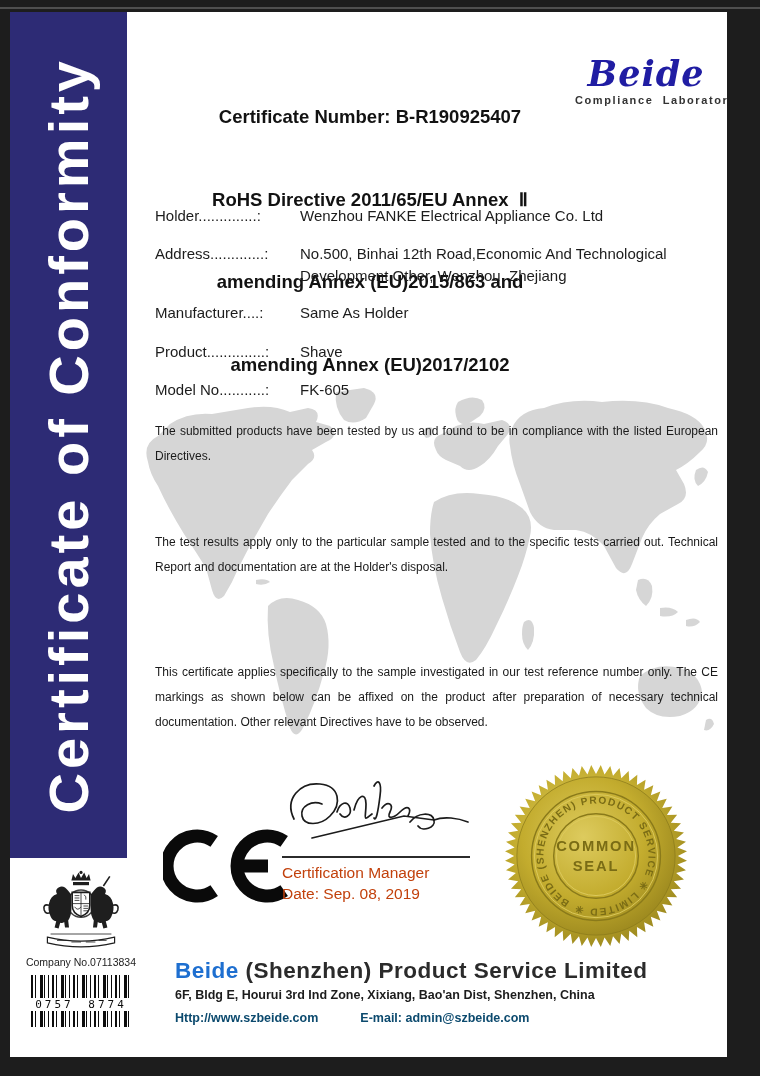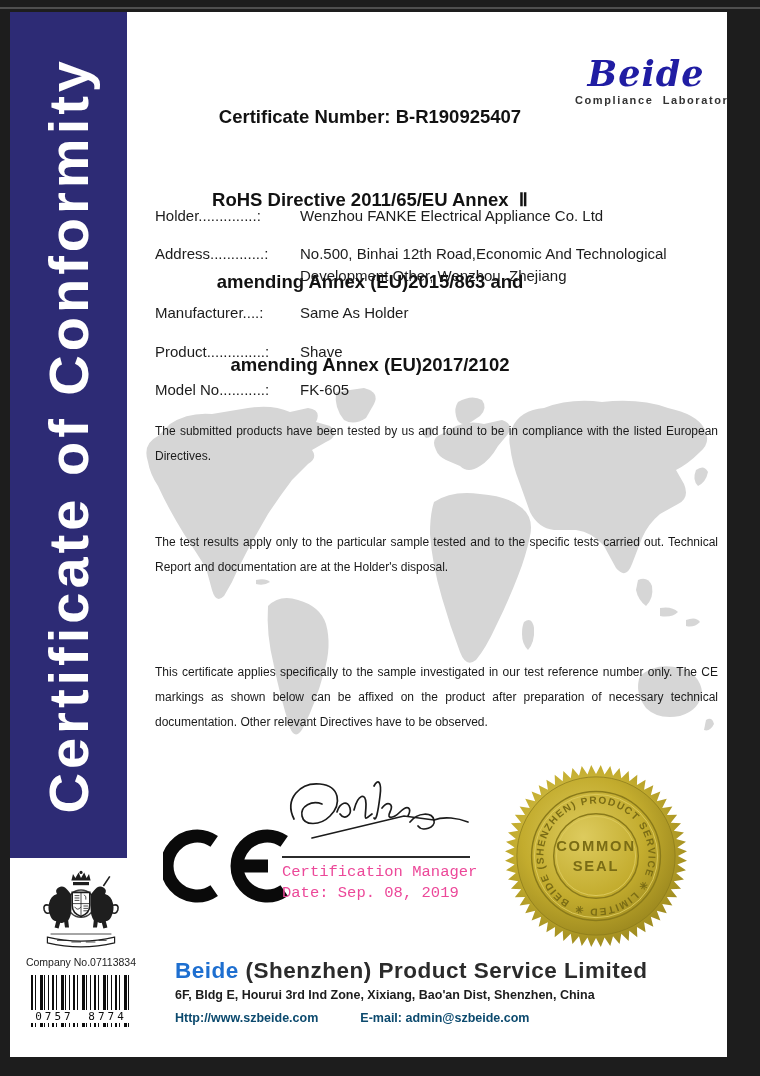--- a/index.html
+++ b/index.html
@@ -53,38 +53,38 @@
     line-height:25px; text-align:justify;
   }
   
   .map{ position:absolute; left:130px; top:372px; width:580px; height:400px; z-index:0; }
   .para, .field-row, .cert-header { z-index:2; }
   
   .ce{ position:absolute; left:153px; top:816px; width:150px; height:76px; z-index:2; }
   .sig-block{ position:absolute; left:272px; top:762px; width:200px; z-index:2; }
   .sig-svg{ width:195px; height:80px; display:block; }
   .sig-line{ width:188px; border-top:2px solid #2b2b2b; margin-top:2px; }
-  .sig-role, .sig-date{ font-size:15.5px; color:#ec4899; line-height:21px;font-family:Liberation Mono, monospace; }
+  .sig-role, .sig-date{ font-size:15.5px; color:#c2410c; line-height:21px; }
   .sig-role{ margin-top:4px; }
   
   .seal{ position:absolute; left:494px; top:752px; width:184px; height:184px; z-index:3; }
   
   .arms-wrap{ position:absolute; left:14px; top:858px; width:114px; text-align:center; }
   .arms-svg{ width:96px; height:80px; display:inline-block; }
   .company-no{ font-size:10.5px; color:#222222; margin-top:2px; white-space:nowrap; }
   .barcode{ position:relative; width:100px; height:52px; margin:7px auto 0 auto; }
   .bars{
     position:absolute; inset:0;
     background:repeating-linear-gradient(90deg,
       #0d0d0d 0 2px, #ffffff 2px 4px, #0d0d0d 4px 5px, #ffffff 5px 9px,
       #0d0d0d 9px 12px, #ffffff 12px 13px, #0d0d0d 13px 14px, #ffffff 14px 17px,
       #0d0d0d 17px 18px, #ffffff 18px 21px);
   }
   .barcode-digits{
-    position:absolute; bottom:4px; left:50%; transform:translateX(-50%);
+    position:absolute; bottom:16px; left:50%; transform:translateX(-50%);
     background:#ffffff; padding:0 10px; font-family:"DejaVu Sans Mono", monospace;
     font-size:11px; color:#0d0d0d; letter-spacing:3px; word-spacing:5px; white-space:nowrap;
   }
   
   .footer{ position:absolute; left:165px; top:944px; width:540px; z-index:2;font-weight:bold; }
   .footer-name{ font-size:22.5px; letter-spacing:0.5px; color:#2b2b2b; line-height:30px; }
   .footer-brand{ color:#1e6fd0; }
   .footer-addr{ font-size:12.5px; color:#1c1c1c; line-height:18px; }
   .footer-web{ margin-top:5px; font-size:12.5px; color:#0c4a6e; line-height:18px; }
   .footer-email{ margin-left:42px; }

